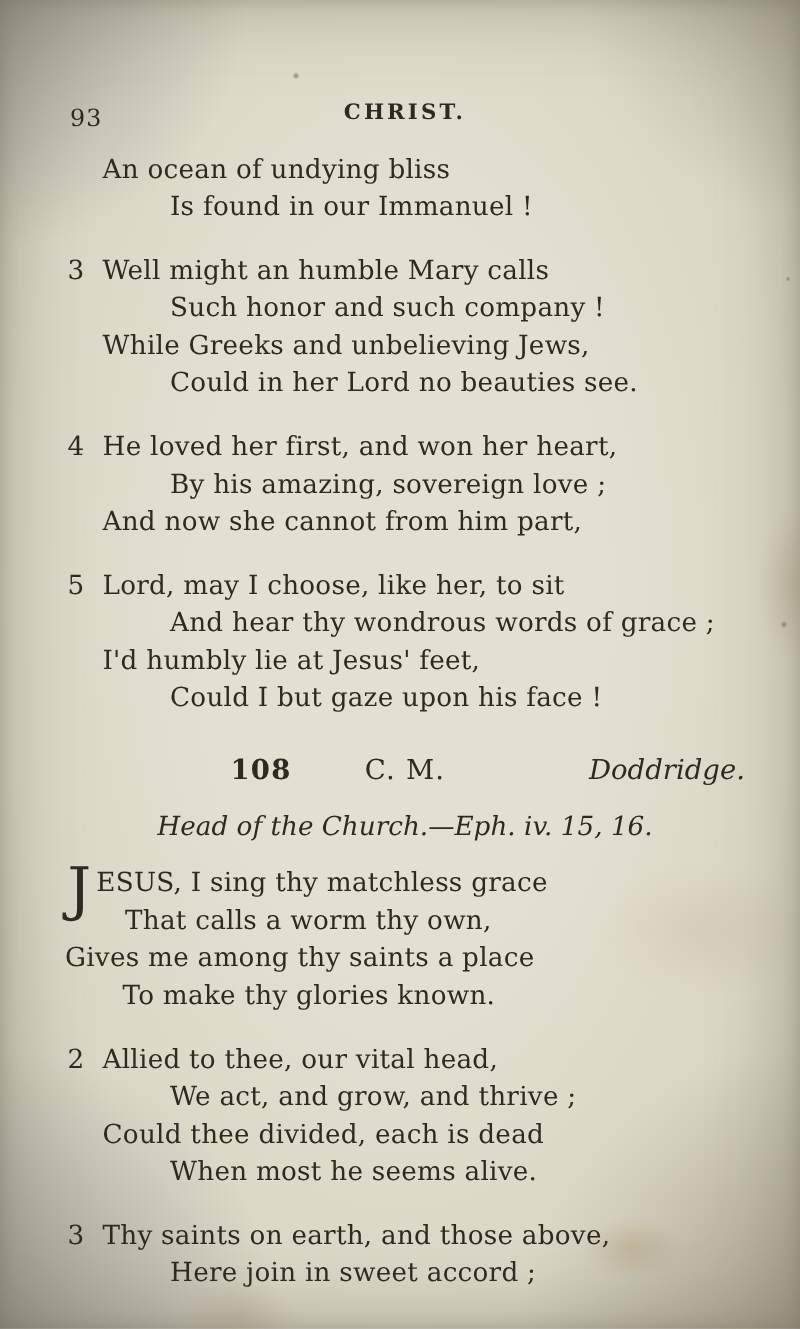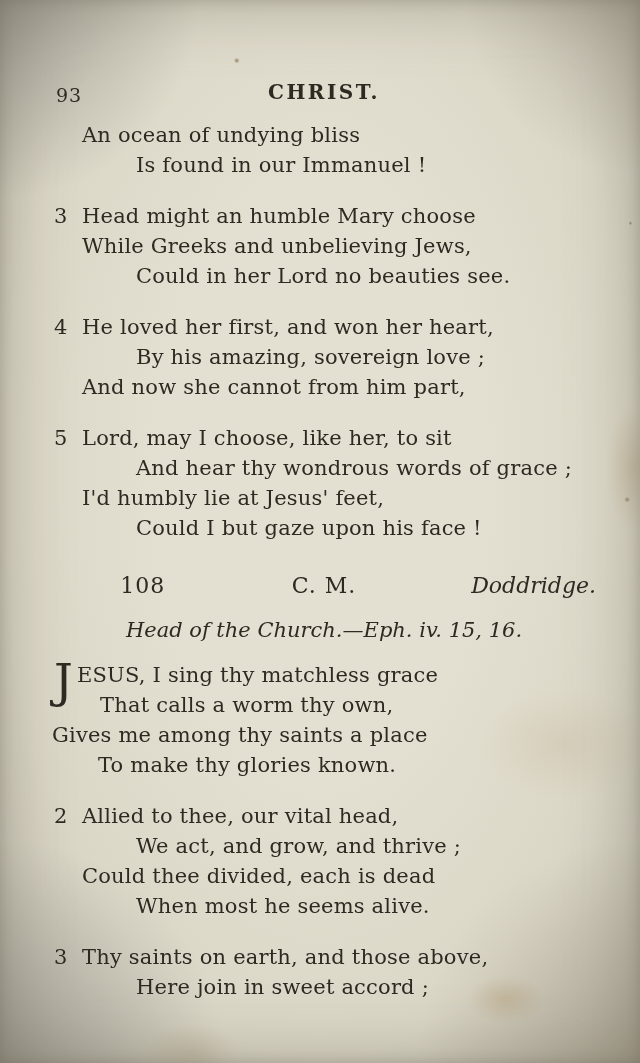--- a/index.html
+++ b/index.html
@@ -52,21 +52,21 @@
     top: 6px;
     font-size: 19px;
     letter-spacing: 1px;
   }
   .running-header {
     position: absolute;
     left: 0;
     right: 0;
     top: 2px;
     text-align: center;
-    font-size: 20px;
+    font-size: 17px;
     font-weight: 600;
     letter-spacing: 2.5px;
   }
   .stanza {
     position: relative;
     margin-top: 21px;
     font-size: 21px;
     line-height: 30px;
     letter-spacing: 0.2px;
   }
@@ -78,21 +78,21 @@
   }
   .line { white-space: nowrap; }
   .ind-a { margin-left: 30px; }
   .ind-b { margin-left: 84px; }
   .hymn-heading {
     display: flex;
     align-items: baseline;
     margin-top: 30px;
     font-size: 22px;
   }
-  .hymn-number { flex: 1; text-align: center; font-weight: 400; letter-spacing: 1px; }
+  .hymn-number { flex: 1; text-align: right; font-weight: 700; letter-spacing: 1px; }
   .hymn-meter { flex: 1; text-align: center; letter-spacing: 1px; }
   .hymn-author { flex: 1; text-align: right; font-style: italic; }
   .hymn-title {
     margin-top: 20px;
     text-align: center;
     font-style: italic;
     font-size: 21px;
   }
   .dropcap-stanza { margin-top: 18px; }
   .dropcap {
@@ -117,21 +117,22 @@
     <span class="running-header">CHRIST.</span>
   </div>
 
   <div class="stanza first">
     <div class="line ind-a">An ocean of undying bliss</div>
     <div class="line ind-b">Is found in our Immanuel !</div>
   </div>
 
   <div class="stanza">
     <span class="vnum">3</span>
-    <div class="line ind-a">Head might an humble Mary choose</div>
+    <div class="line ind-a">Well might an humble Mary calls</div>
+    <div class="line ind-b">Such honor and such company !</div>
     <div class="line ind-a">While Greeks and unbelieving Jews,</div>
     <div class="line ind-b">Could in her Lord no beauties see.</div>
   </div>
 
   <div class="stanza">
     <span class="vnum">4</span>
     <div class="line ind-a">He loved her first, and won her heart,</div>
     <div class="line ind-b">By his amazing, sovereign love ;</div>
     <div class="line ind-a">And now she cannot from him part,</div>
   </div>

